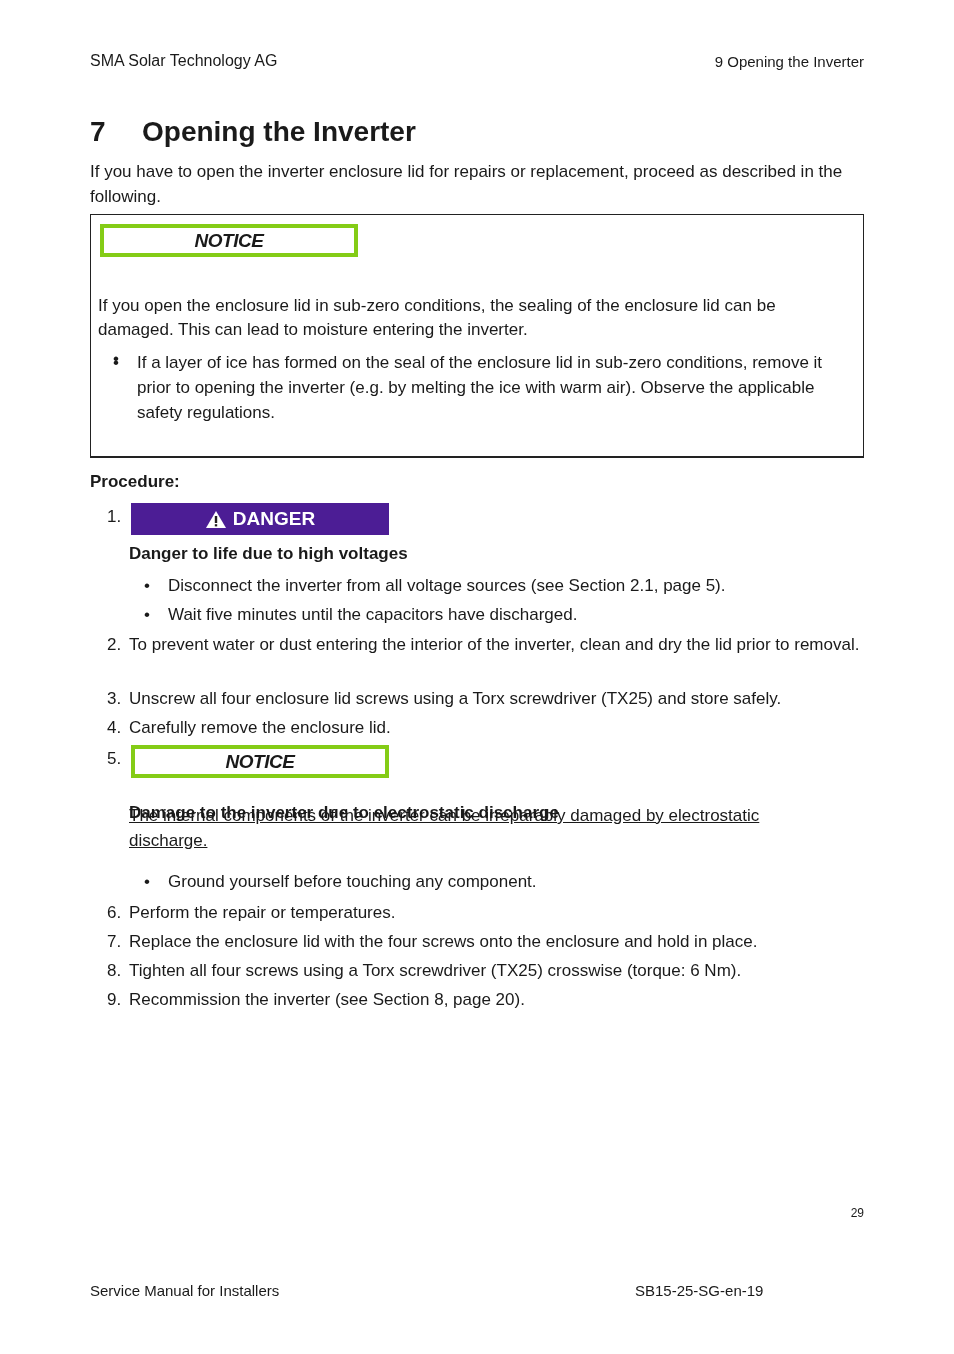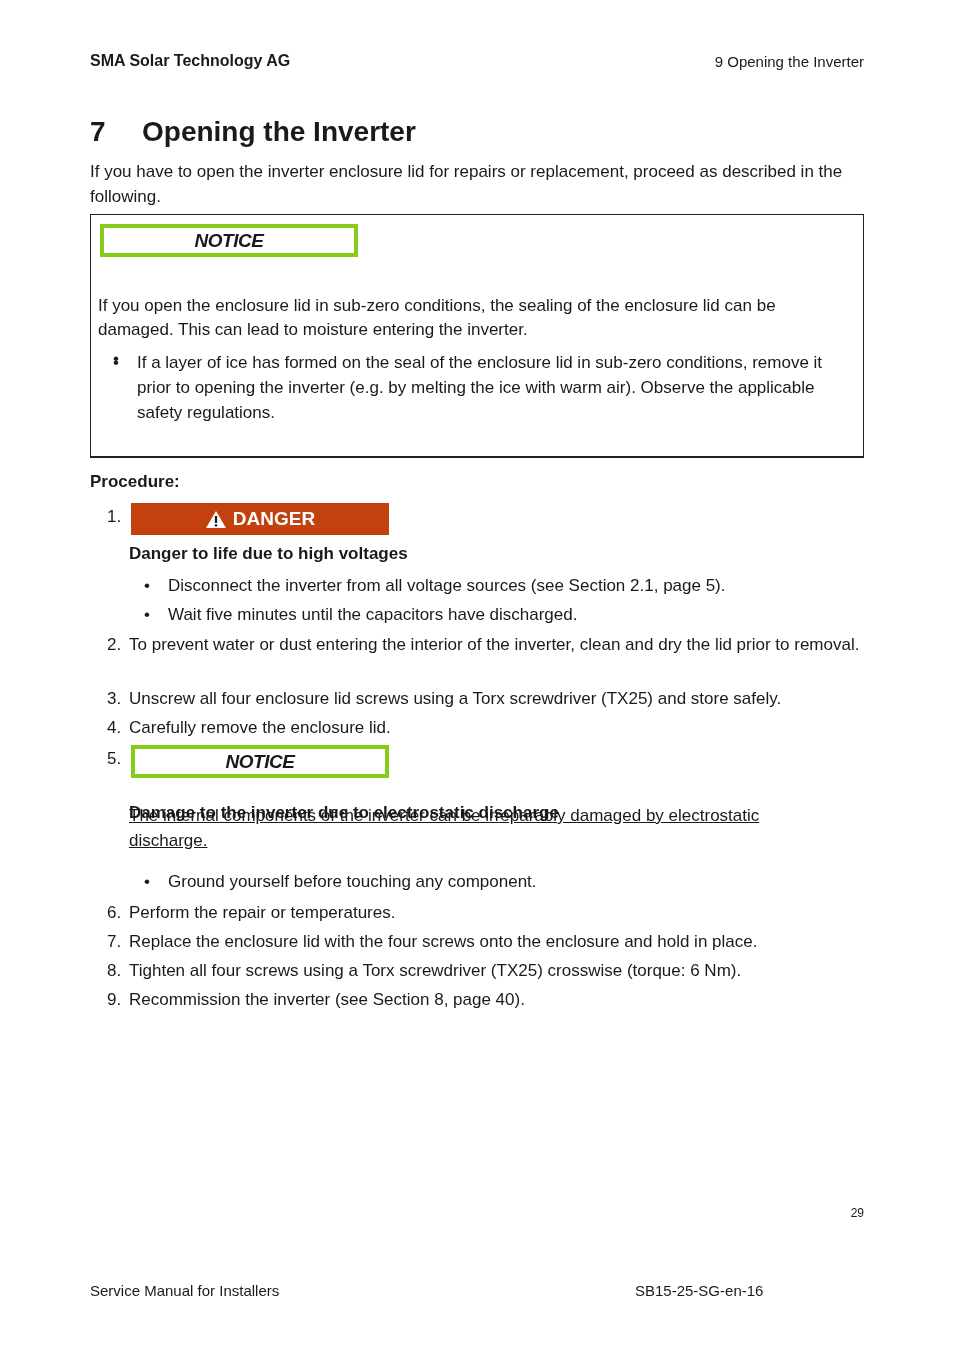--- a/index.html
+++ b/index.html
@@ -7,21 +7,21 @@
     body {
       position: relative;
       font-family: "Liberation Sans", sans-serif;
       color: #1a1a1a;
       font-size: 17px;
       overflow: hidden;
     }
     .abs { position: absolute; }
     .header-left {
       left: 90px; top: 52px;
-      font-weight: bold; font-size: 16px; text-align: right;
+      font-weight: normal; font-size: 16px; text-align: right;
     }
     .header-right {
       right: 90px; top: 53px;
       font-size: 15px;
     }
     .title {
       left: 90px; top: 116px;
       font-size: 28px; font-weight: bold;
       display: flex;
     }
@@ -39,21 +39,21 @@
       position: absolute;
       width: 258px; height: 33px;
       border: 4px solid #84cc16;
       display: flex; align-items: center; justify-content: center;
       font-weight: bold; font-style: italic;
       font-size: 19px; letter-spacing: -0.5px;
     }
     .badge-danger {
       position: absolute;
       width: 258px; height: 32px;
-      background: #c2410c; color: #ffffff;
+      background: #4c1d95; color: #ffffff;
       display: flex; align-items: center; justify-content: center;
       font-weight: bold; font-size: 19px;
       gap: 6px;
     }
     .bold-line { font-weight: bold; }
     .para { line-height: 24px; }
     .bullet {
       position: relative;
       padding-left: 39px;
       line-height: 25px;
@@ -160,18 +160,18 @@
   <span>Replace the enclosure lid with the four screws onto the enclosure and hold in place.</span>
 </div>
 
 <div class="abs" style="left:90px; top:958px; width:780px; padding-left:39px; line-height:25px;">
   <span class="step-num" style="left:17px; top:0;">8.</span>
   <span>Tighten all four screws using a Torx screwdriver (TX25) crosswise (torque: 6 Nm).</span>
 </div>
 
 <div class="abs" style="left:90px; top:987px; width:780px; padding-left:39px; line-height:25px;">
   <span class="step-num" style="left:17px; top:0;">9.</span>
-  <span>Recommission the inverter (see Section 8, page 40).</span>
+  <span>Recommission the inverter (see Section 8, page 20).</span>
 </div>
 
 <div class="abs footer-left">Service Manual for Installers</div>
-<div class="abs footer-mid">SB15-25-SG-en-16</div>
+<div class="abs footer-mid">SB15-25-SG-en-19</div>
 <div class="abs footer-right">29</div>
 
 </body></html>

